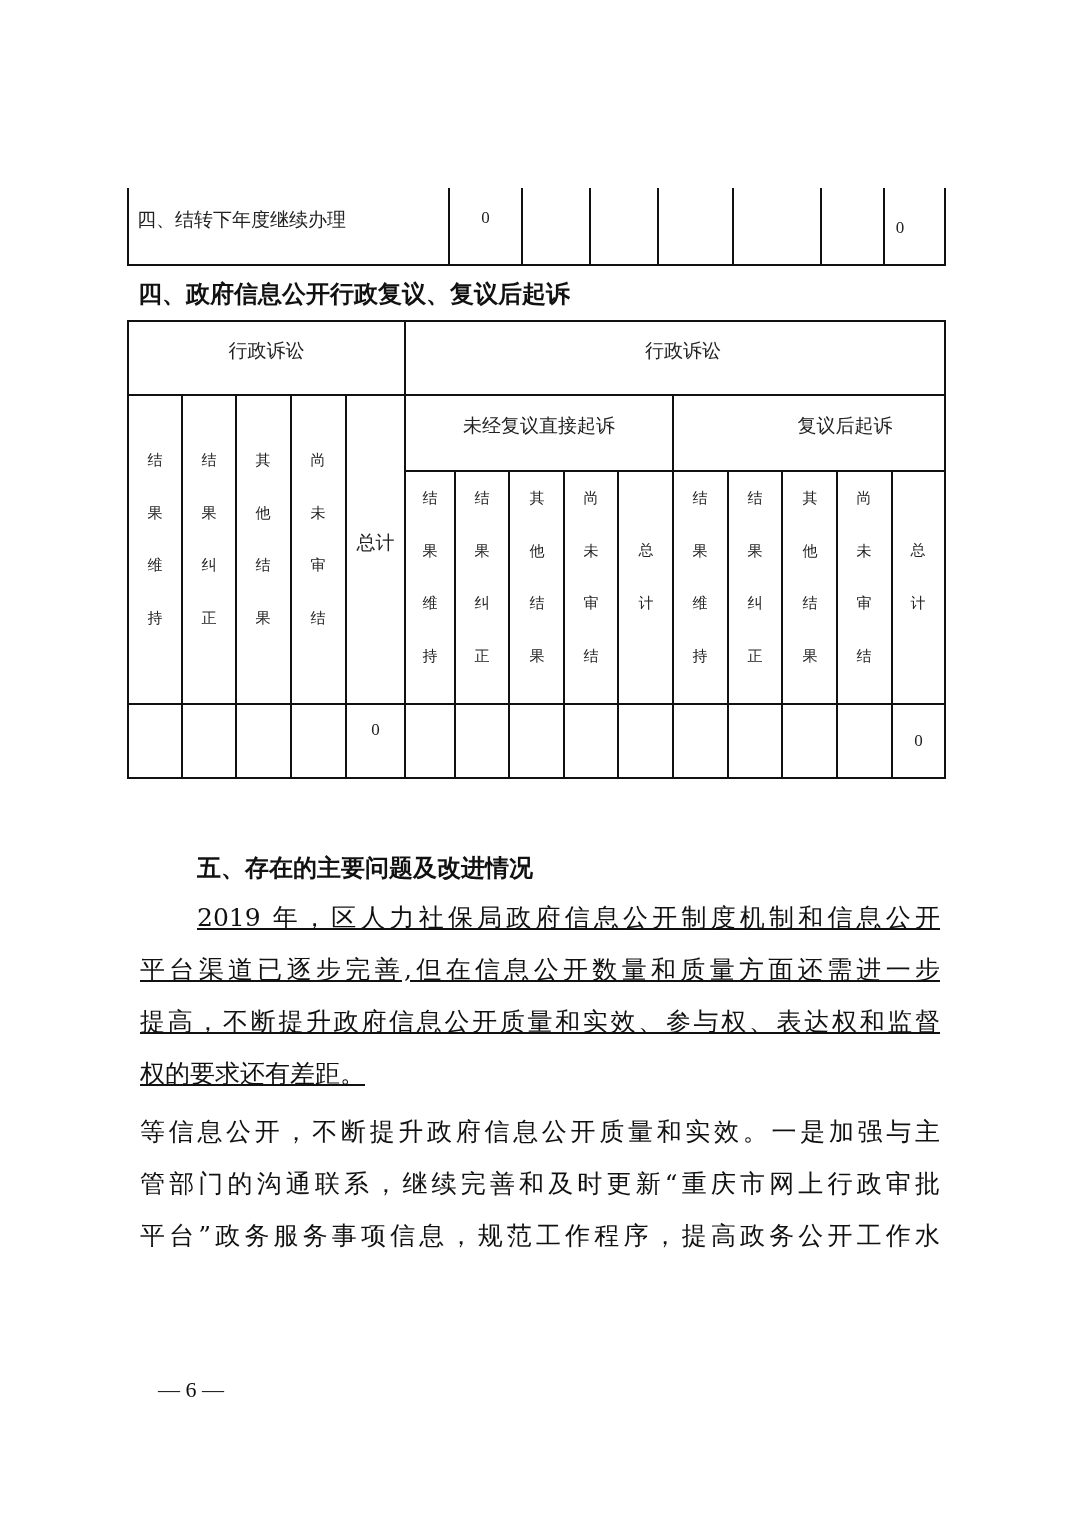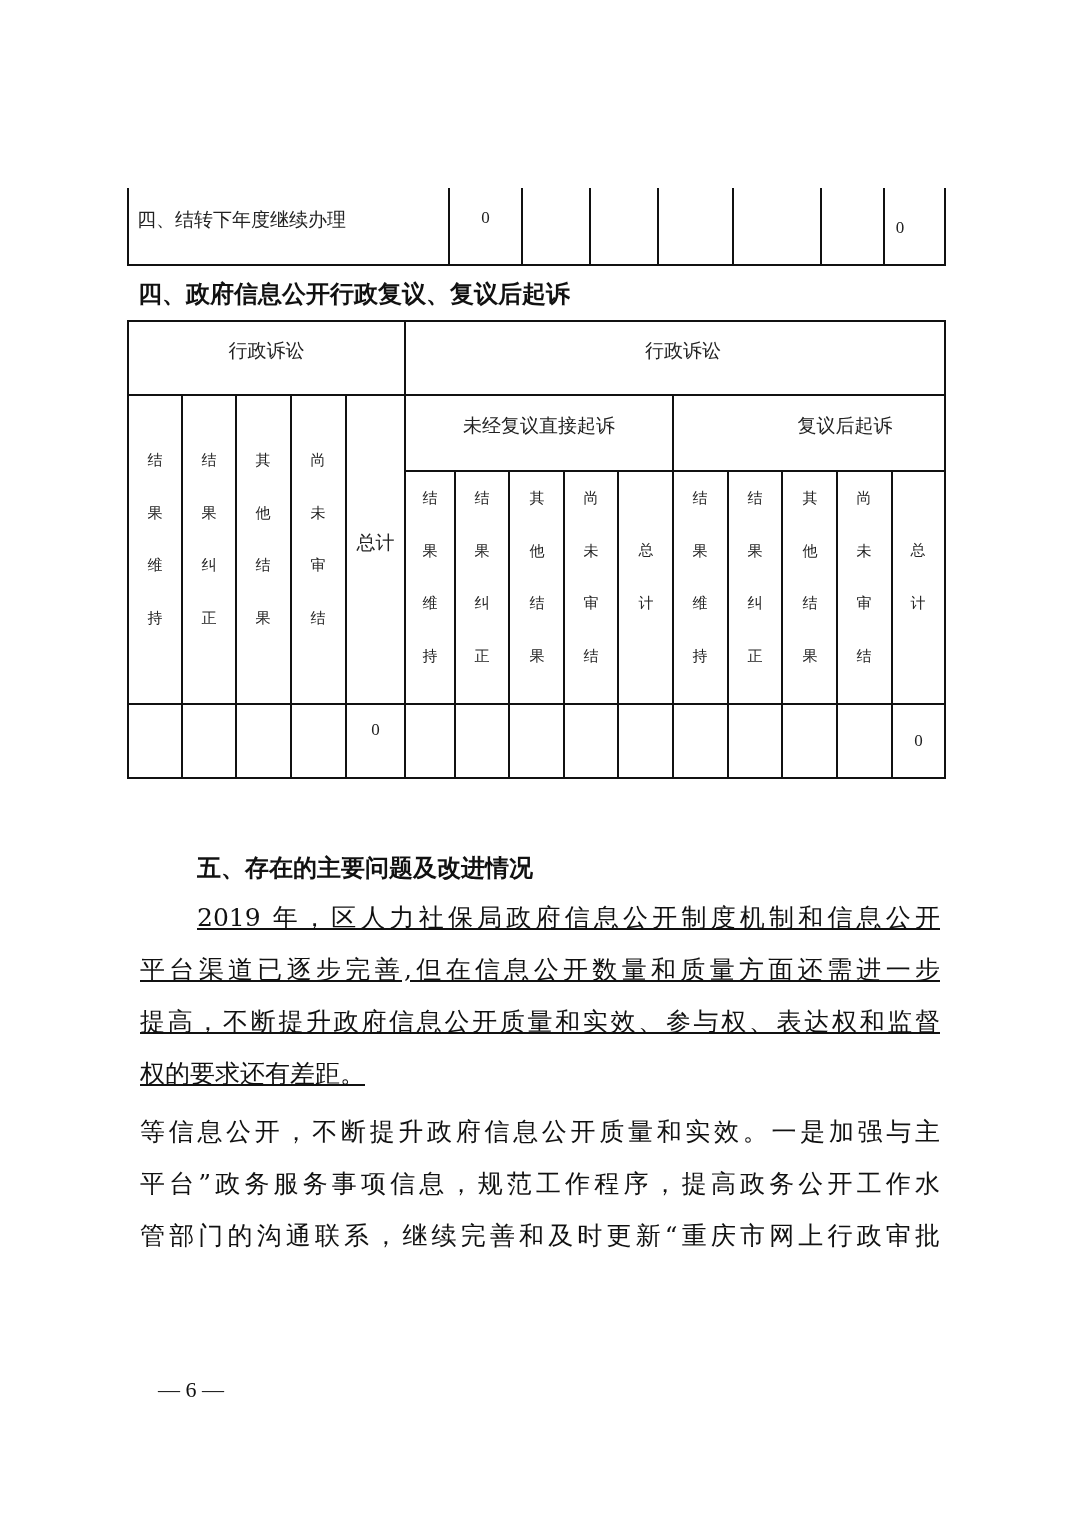--- a/index.html
+++ b/index.html
@@ -163,17 +163,17 @@
 
 <div class="para" style="top:892px;text-decoration:underline;">
   <span class="para-line" style="padding-left:57px;">2019 年，区人力社保局政府信息公开制度机制和信息公开</span>
   <span class="para-line">平台渠道已逐步完善,但在信息公开数量和质量方面还需进一步</span>
   <span class="para-line">提高，不断提升政府信息公开质量和实效、参与权、表达权和监督</span>
   <span class="para-line last">权的要求还有差距。</span>
 </div>
 
 <div class="para" style="top:1106px;">
   <span class="para-line">等信息公开，不断提升政府信息公开质量和实效。一是加强与主</span>
+  <span class="para-line">管部门的沟通联系，继续完善和及时更新“重庆市网上行政审批</span>
   <span class="para-line">平台”政务服务事项信息，规范工作程序，提高政务公开工作水</span>
-  <span class="para-line">管部门的沟通联系，继续完善和及时更新“重庆市网上行政审批</span>
 </div>
 
 <div class="abs" style="left:158px;top:1377px;font-size:22px;font-family:'Liberation Serif',serif;">— 6 —</div>
 
 </body></html>

